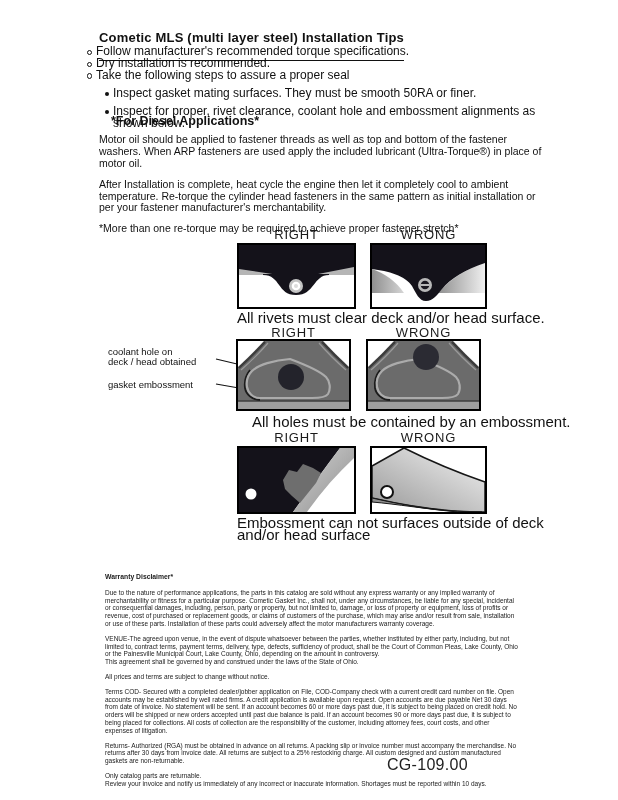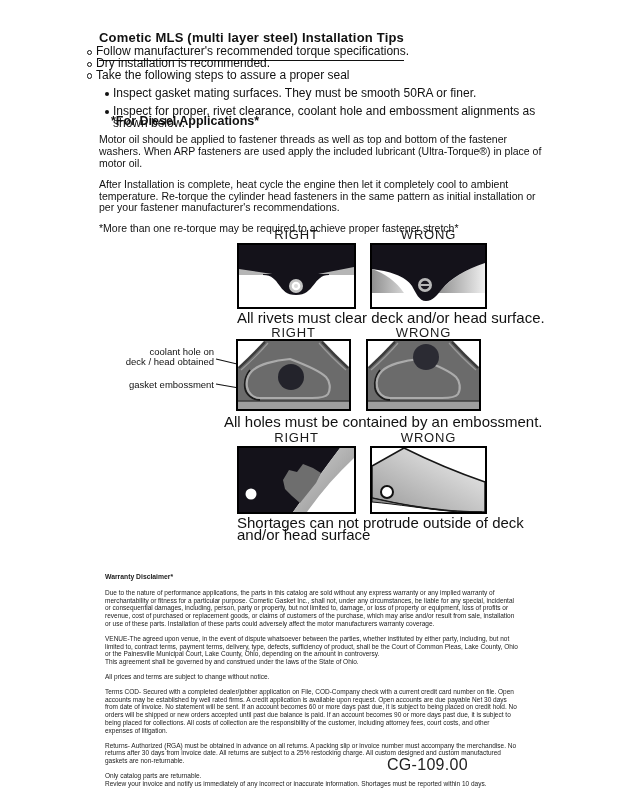--- a/index.html
+++ b/index.html
@@ -32,25 +32,25 @@
   .lbl.w119 { width:119px; } .lbl.w117 { width:117px; }
   .boxrow { display:flex; gap:14px; margin-top:1px; }
   .figcap { font-size:15px; line-height:11.5px; margin-top:3px; }
   svg { display:block; }
   
   .fig2 { position:absolute; left:0; top:326px; width:618px; height:104px; }
   .fig2 .lbl { position:absolute; top:-1px; font-size:13px; letter-spacing:0.8px; text-align:center; color:#1a1a1a; width:115px; }
   .fig2 .lbl.right { left:236px; } .fig2 .lbl.wrong { left:366px; }
   .fig2 .box { position:absolute; top:13px; }
   .fig2 .box.right { left:236px; } .fig2 .box.wrong { left:366px; }
-  .fig2 .callout { position:absolute; width:106px; text-align:right; font-size:9.5px; line-height:10.4px; color:#111; }
+  .fig2 .callout { position:absolute; width:106px; text-align:left; font-size:9.5px; line-height:10.4px; color:#111; }
   .fig2 .callout.c1 { left:108px; top:21px; }
   .fig2 .callout.c2 { left:108px; top:54px; }
   .fig2 .leader-overlay { position:absolute; left:0; top:0; pointer-events:none; }
-  .fig2 .figcap { position:absolute; left:224px; top:87px; width:340px; }
+  .fig2 .figcap { position:absolute; left:252px; top:87px; width:340px; }
   
   .disclaimer { position:absolute; left:105px; top:573px; width:414px; font-size:6.5px; line-height:7.8px; color:#1a1a1a; }
   .disclaimer h3 { font-size:6.8px; font-weight:bold; margin:0 0 8px 0; }
   .wp { margin:0 0 7px 0; }
   .wp.tight { margin-bottom:0; }
   
   .page-number { position:absolute; left:387px; top:756px; font-size:16px; color:#222; letter-spacing:0.3px; }
 </style>
 </head>
 <body>
@@ -65,21 +65,21 @@
     <div class="b1"><span class="marker"></span><span>Follow manufacturer's recommended torque specifications.</span></div>
     <div class="b1"><span class="marker"></span><span>Dry installation is recommended.</span></div>
     <div class="b1"><span class="marker"></span><span>Take the following steps to assure a proper seal</span></div>
     <div class="b2"><span class="marker2"></span><span>Inspect gasket mating surfaces.  They must be smooth 50RA or finer.</span></div>
     <div class="b2"><span class="marker2"></span><span>Inspect for proper, rivet clearance, coolant hole and embossment alignments as shown below.</span></div>
   </div>
 
   <div class="diesel">
     <h2>*For Diesel Applications*</h2>
     <p>Motor oil should be applied to fastener threads as well as top and bottom of the fastener washers. When ARP fasteners are used apply the included lubricant (Ultra-Torque®) in place of motor oil.</p>
-    <p>After Installation is complete, heat cycle the engine then let it completely cool to ambient temperature. Re-torque the cylinder head fasteners in the same pattern as initial installation or per your fastener manufacturer's recommendations.</p>
+    <p>After Installation is complete, heat cycle the engine then let it completely cool to ambient temperature. Re-torque the cylinder head fasteners in the same pattern as initial installation or per your fastener manufacturer's merchantability.</p>
     <div class="note">*More than one re-torque may be required to achieve proper fastener stretch*</div>
   </div>
 
   <div class="figpair" style="left:237px; top:228px;">
     <div class="labelrow">
       <div class="lbl w119">RIGHT</div>
       <div class="lbl w117">WRONG</div>
     </div>
     <div class="boxrow">
       <svg width="119" height="66" viewBox="0 0 119 66">
@@ -195,21 +195,21 @@
           </linearGradient>
         </defs>
         <rect x="1" y="1" width="115" height="66" fill="#ffffff"></rect>
         <path d="M 34,2 L 2,20 L 2,52 C 45,62 80,66 112,66 L 115,66 L 115,36 C 86,26 58,14 34,2 Z" fill="url(#f3gW)" stroke="#161616" stroke-width="1.5"></path>
         <path d="M 2,52 C 45,62 80,66 112,66 L 88,66 C 56,63 26,58 2,56 Z" fill="#8d8d8d" stroke="#161616" stroke-width="1"></path>
         <circle cx="17" cy="46" r="6" fill="#ffffff" stroke="#111" stroke-width="2"></circle>
         <rect x="1" y="1" width="115" height="66" fill="none" stroke="#000" stroke-width="2"></rect>
       </svg>
     </div>
     <div class="figcap">
-      <div>Shortages can not protrude outside of deck</div>
+      <div>Embossment can not surfaces outside of deck</div>
       <div>and/or head surface</div>
     </div>
   </div>
 
   <div class="disclaimer">
     <h3>Warranty Disclaimer*</h3>
     <div class="wp">Due to the nature of performance applications, the parts in this catalog are sold without any express warranty or any implied warranty of merchantability or fitness for a particular purpose.  Cometic Gasket Inc., shall not, under any circumstances, be liable for any special, incidental or consequential damages, including, person, party or property, but not limited to, damage, or loss of property or equipment, loss of profits or revenue, cost of purchased or replacement goods, or claims of customers of the purchase, which may arise and/or result from sale, installation or use of these parts.  Installation of these parts could adversely affect the motor manufacturers warranty coverage.</div>
     <div class="wp tight">VENUE-The agreed upon venue, in the event of dispute whatsoever between the parties, whether instituted by either party, including, but not limited to, contract terms, payment terms, delivery, type, defects, sufficiency of product, shall be the Court of Common Pleas, Lake County, Ohio or the Painesville Municipal Court, Lake County, Ohio, depending on the amount in controversy.</div>
     <div class="wp">This agreement shall be governed by and construed under the laws of the State of Ohio.</div>
     <div class="wp">All prices and terms are subject to change without notice.</div>

